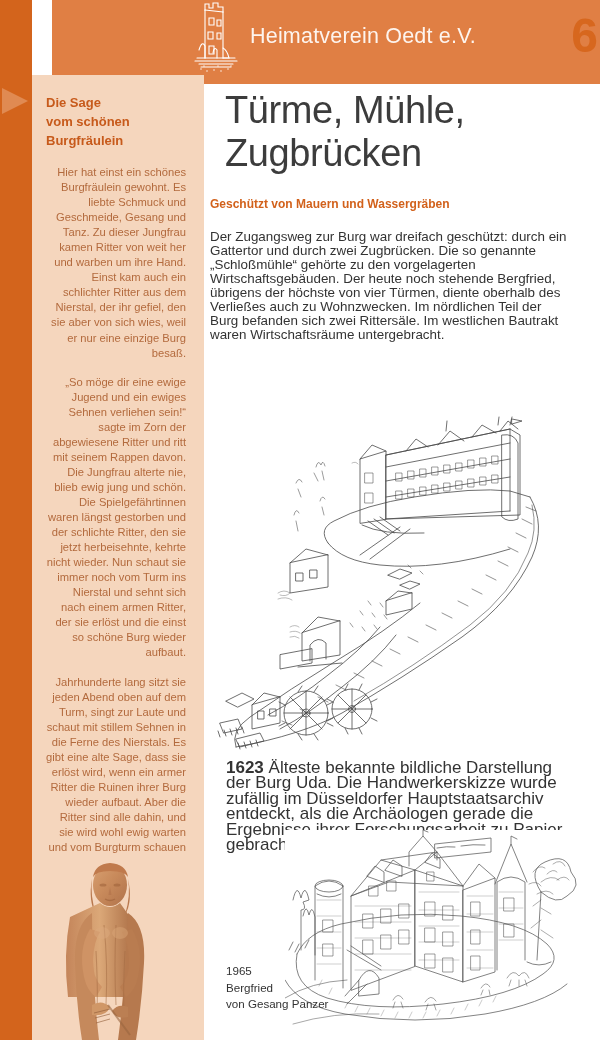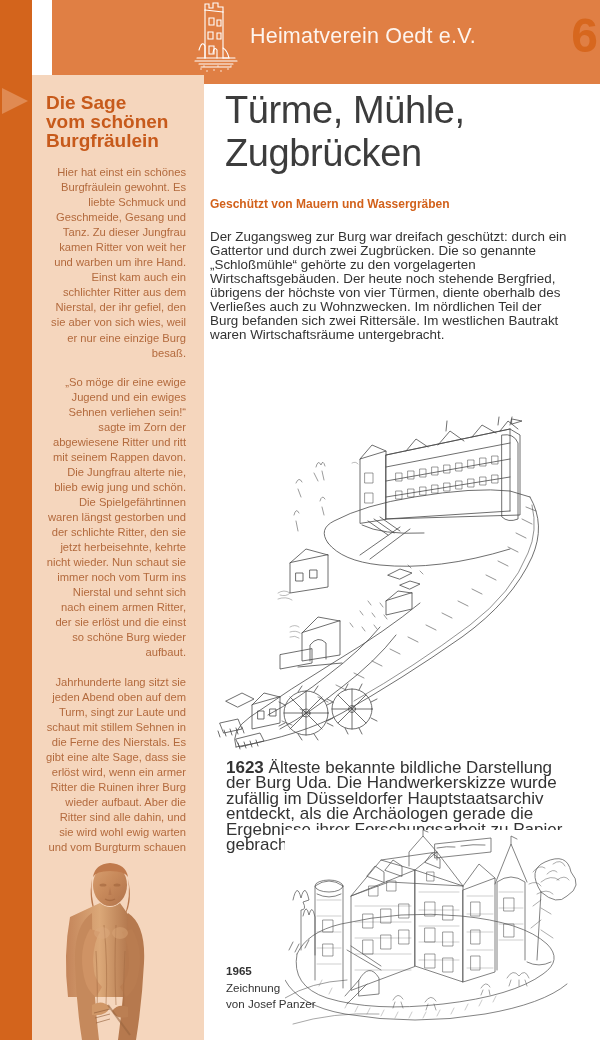--- a/index.html
+++ b/index.html
@@ -70,21 +70,21 @@
     left: 32px; top: 75px;
     width: 172px; height: 965px;
     background: #f5d6bd;
   }
   .sidebar-inner {
     position: absolute;
     left: 14px; top: 18px;
     width: 140px;
   }
   .sidebar-heading {
-    font-size: 19px;
+    font-size: 13px;
     font-weight: 700;
     color: #c75a1b;
     line-height: 19px;
     margin: 0 0 15px 0;
     white-space: pre-line;
   }
   .sidebar-para {
     font-size: 11.2px;
     color: #b36a3d;
     line-height: 15.05px;
@@ -153,21 +153,21 @@
     width: 300px; height: 205px;
   }
   .caption-two {
     position: absolute;
     left: 226px; top: 963px;
     width: 130px;
     font-size: 11.6px;
     color: #333333;
     line-height: 16.5px;
   }
-  .caption-two .year { font-weight: 700; }
+  .caption-two .year { font-weight: 400; }
 
   
   .credit {
     position: absolute;
     right: 1px;
     top: 880px;
     font-size: 6.3px;
     color: #888888;
     white-space: nowrap;
     transform-origin: right top;
@@ -481,17 +481,17 @@
       <path d="M44 164 l3 -6 M34 156 l3 -6"></path>
     </g>
 
     <path d="M0 168 q26 -16 62 -18" opacity="0.8"></path>
     <path d="M8 194 q40 -12 86 -10" opacity="0.7"></path>
   </g>
 </svg>
 
 <div class="caption-two">
   <div class="year">1965</div>
-  <div>Zeichnung</div>
-  <div>von Josef Panzer</div>
+  <div>Bergfried</div>
+  <div>von Gesang Panzer</div>
 </div>
 
 <div class="credit">Konzeption und Entwurf: www.e-b-design.de</div>
 
 </body></html>

